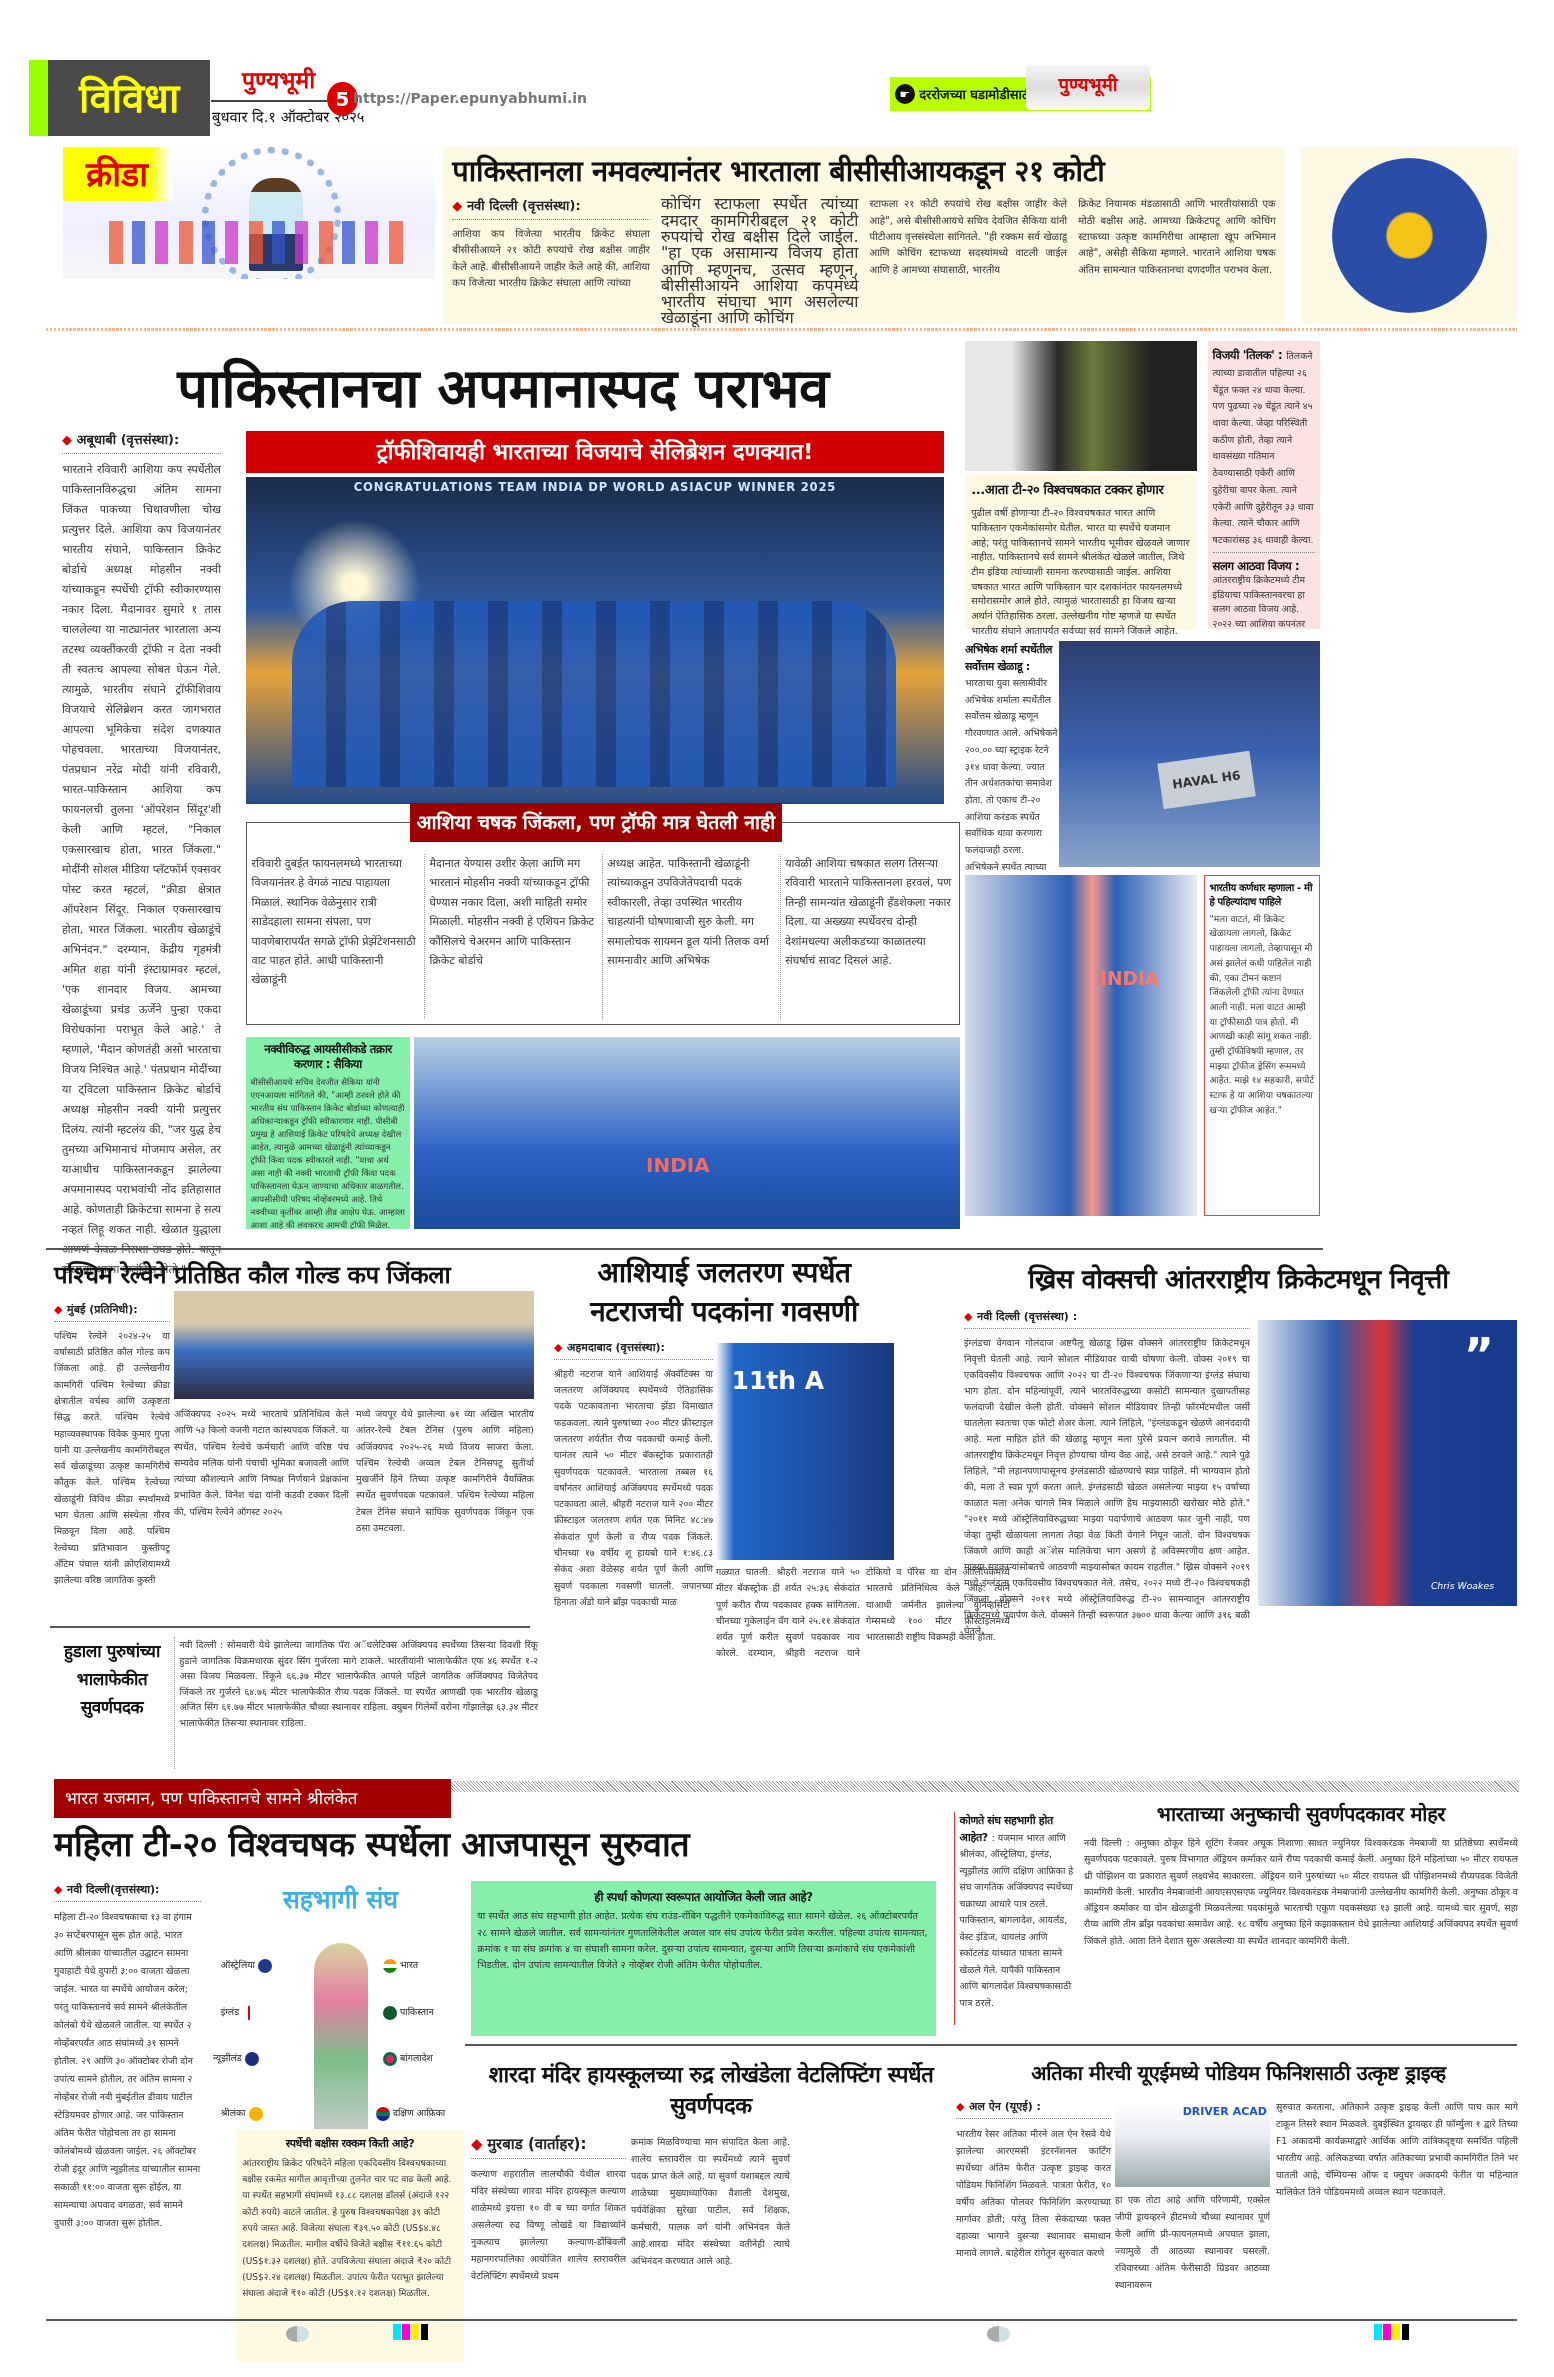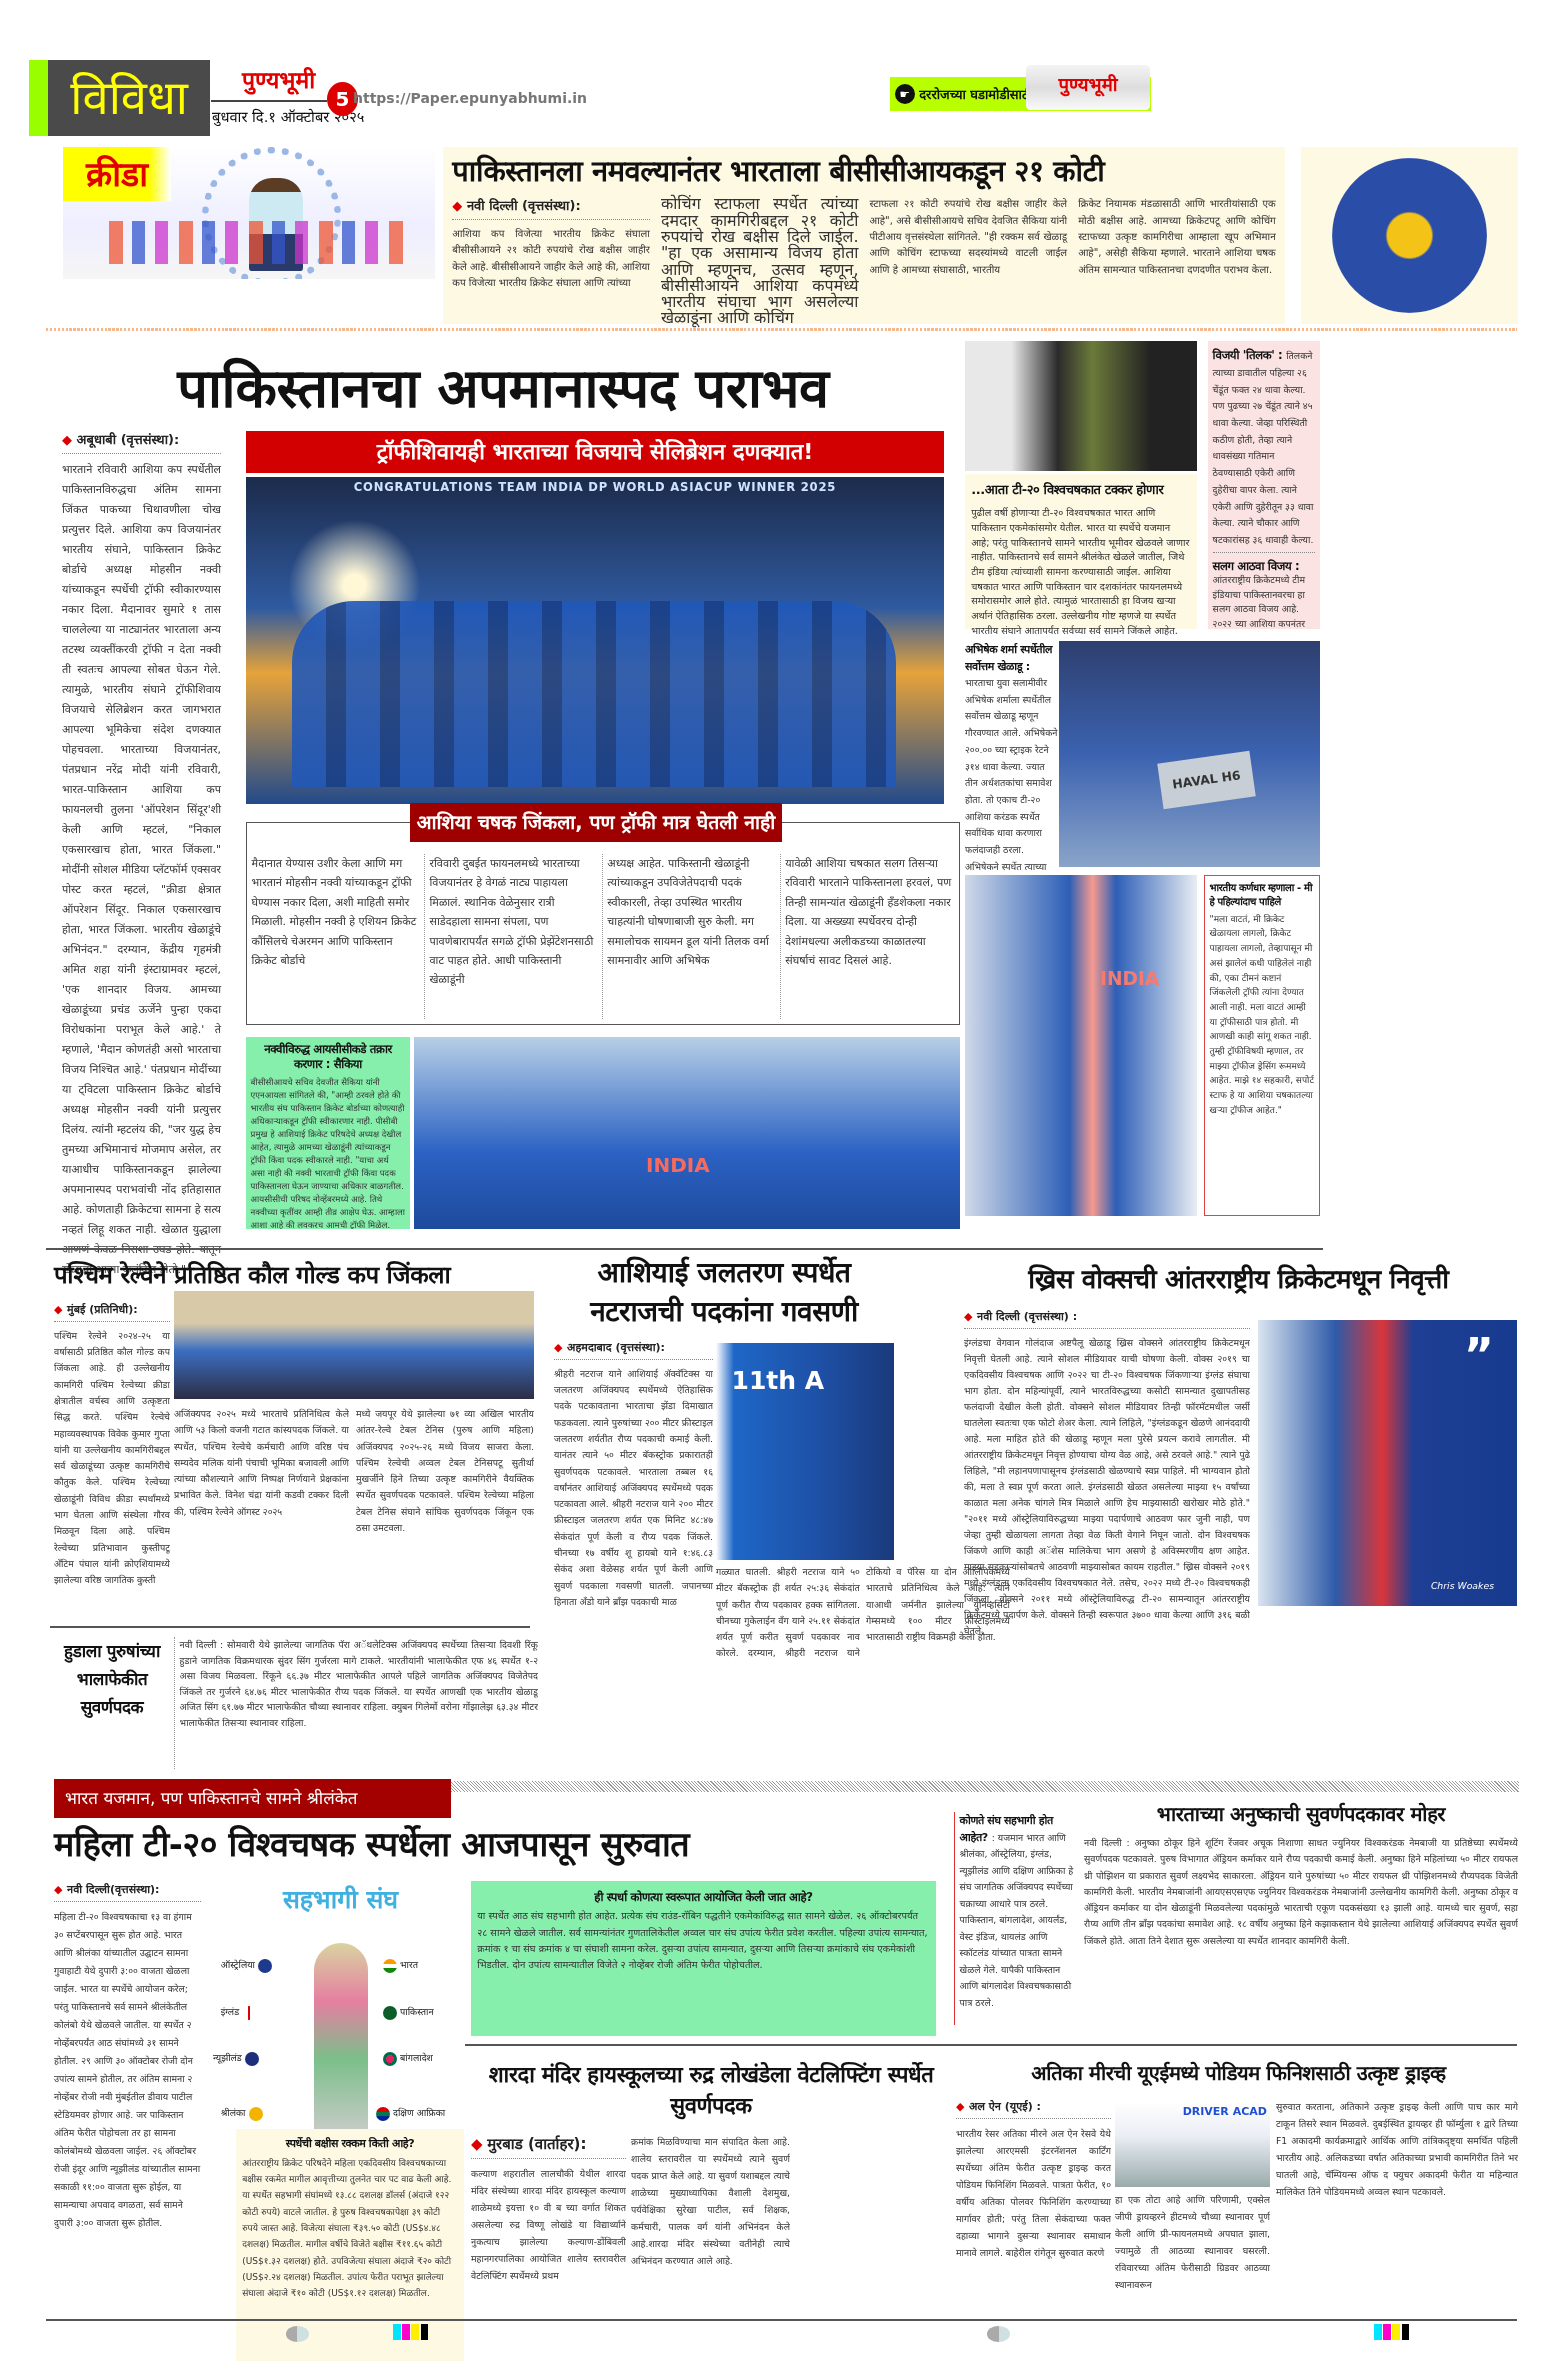--- a/index.html
+++ b/index.html
@@ -17,21 +17,21 @@
 .rule{position:absolute;height:2.3px;background:#555}
 .reg{position:absolute;border-radius:50%;background:linear-gradient(90deg,#aaa 50%,#cfe0e0 50%);width:23px;height:15.5px}
 .cmyk{position:absolute;display:flex;gap:1.5px}
 .cmyk span{width:7.7px;height:15.5px;display:block}
 </style>
 </head>
 <body>
 
 <div class="abs" style="left:29px;top:60px;width:181px;height:76px;display:flex">
   <div style="width:19.4px;background:#99ff00"></div>
-  <div style="flex:1;background:#4a4a4a;color:#ffff00;font-size:47px;font-weight:normal;text-align:center;line-height:76px">विविधा</div>
+  <div style="flex:1;background:#4a4a4a;color:#ffff00;font-size:40px;font-weight:bold;text-align:center;line-height:76px">विविधा</div>
 </div>
 <div class="abs" style="left:232px;top:63px;width:93px;color:#e00000;font-size:23px;font-weight:bold;text-align:center">पुण्यभूमी</div>
 <div class="abs" style="left:211px;top:100px;width:116px;height:1.5px;background:#444"></div>
 <div class="abs" style="left:212px;top:106px;font-size:14.7px;color:#111">बुधवार दि.१ ऑक्टोबर २०२५</div>
 <div class="abs" style="left:327px;top:82px;width:31px;height:34px;border-radius:50%;background:#d00;color:#fff;font-size:20px;font-weight:bold;text-align:center;line-height:34px">5</div>
 <div class="abs" style="left:353px;top:90px;font-size:14px;font-weight:bold;color:#777">https://Paper.epunyabhumi.in</div>
 <div class="abs" style="left:890px;top:77px;width:261px;height:34px;background:#b8ff00;display:flex;align-items:center;padding-left:4.6px">
   <span style="width:20px;height:20px;border-radius:50%;background:#111;color:#fff;font-size:11.6px;text-align:center;line-height:20px">☛</span>
   <span style="margin-left:4.6px;font-size:13px;font-weight:bold;color:#111">दररोजच्या घडामोडीसाठी वाचत रहा...</span>
 </div>
@@ -71,22 +71,22 @@
 <div class="abs" style="left:246px;top:431px;width:698px;height:42px;background:#d20000;color:#fff;font-size:22px;font-weight:bold;text-align:center;line-height:42px">ट्रॉफीशिवायही भारताच्या विजयाचे सेलिब्रेशन दणक्यात!</div>
 <div class="abs photo-stadium" style="left:246px;top:477px;width:698px;height:327px">
   <div style="position:absolute;top:3.1px;left:0;width:100%;color:#cfe2ff;font-size:11.6px;font-weight:bold;text-align:center;letter-spacing:0.8px">CONGRATULATIONS TEAM INDIA DP WORLD ASIACUP WINNER 2025</div>
   <div style="position:absolute;left:31px;top:31px;width:155px;height:155px;background:radial-gradient(circle,#fff7d6 10%,transparent 60%)"></div>
   <div style="position:absolute;left:46px;top:124px;width:604px;height:186px;background:repeating-linear-gradient(90deg,#2158b8 0 34px,#183f88 34px 54px);border-radius:62px 62px 0 0;opacity:.9"></div>
 </div>
 
 <div class="abs" style="left:246px;top:822px;width:714px;height:203px;border:1.5px solid #555">
   <div style="position:absolute;left:163px;top:-20px;width:372px;height:39px;background:#9e0000;color:#fff;font-size:19.4px;font-weight:bold;text-align:center;line-height:39px">आशिया चषक जिंकला, पण ट्रॉफी मात्र घेतली नाही</div>
   <div style="position:absolute;left:4.6px;top:31px;right:4.6px;bottom:4.6px;display:flex;gap:4.6px">
+    <div class="txt" style="flex:1;font-size:11px;line-height:19.4px;border-right:0.8px dotted #999;padding-right:3.1px;text-align:left">रविवारी दुबईत फायनलमध्ये भारताच्या विजयानंतर हे वेगळं नाट्य पाहायला मिळालं. स्थानिक वेळेनुसार रात्री साडेदहाला सामना संपला, पण पावणेबारापर्यंत सगळे ट्रॉफी प्रेझेंटेशनसाठी वाट पाहत होते. आधी पाकिस्तानी खेळाडूंनी</div>
     <div class="txt" style="flex:1;font-size:11px;line-height:19.4px;border-right:0.8px dotted #999;padding-right:3.1px;text-align:left">मैदानात येण्यास उशीर केला आणि मग भारतानं मोहसीन नक्वी यांच्याकडून ट्रॉफी घेण्यास नकार दिला, अशी माहिती समोर मिळाली. मोहसीन नक्वी हे एशियन क्रिकेट कौंसिलचे चेअरमन आणि पाकिस्तान क्रिकेट बोर्डाचे</div>
-    <div class="txt" style="flex:1;font-size:11px;line-height:19.4px;border-right:0.8px dotted #999;padding-right:3.1px;text-align:left">रविवारी दुबईत फायनलमध्ये भारताच्या विजयानंतर हे वेगळं नाट्य पाहायला मिळालं. स्थानिक वेळेनुसार रात्री साडेदहाला सामना संपला, पण पावणेबारापर्यंत सगळे ट्रॉफी प्रेझेंटेशनसाठी वाट पाहत होते. आधी पाकिस्तानी खेळाडूंनी</div>
     <div class="txt" style="flex:1;font-size:11px;line-height:19.4px;border-right:0.8px dotted #999;padding-right:3.1px;text-align:left">अध्यक्ष आहेत. पाकिस्तानी खेळाडूंनी त्यांच्याकडून उपविजेतेपदाची पदकं स्वीकारली, तेव्हा उपस्थित भारतीय चाहत्यांनी घोषणाबाजी सुरु केली. मग समालोचक सायमन डूल यांनी तिलक वर्मा सामनावीर आणि अभिषेक</div>
     <div class="txt" style="flex:1;font-size:11px;line-height:19.4px;text-align:left">यावेळी आशिया चषकात सलग तिसऱ्या रविवारी भारताने पाकिस्तानला हरवलं, पण तिन्ही सामन्यांत खेळाडूंनी हँडशेकला नकार दिला. या अख्ख्या स्पर्धेवरच दोन्ही देशांमधल्या अलीकडच्या काळातल्या संघर्षाचं सावट दिसलं आहे.</div>
   </div>
 </div>
 
 <div class="abs box-cyan" style="left:246px;top:1037px;width:166px;height:192px;width:164px"></div>
 <div class="abs box-cyan" style="left:246px;top:1037px;width:164px;height:192px;padding:4.6px">
   <div class="hl" style="font-size:11px;line-height:15.5px">नक्वीविरुद्ध आयसीसीकडे तक्रार करणार : सैकिया</div>
 </div>
 <div class="abs box-cyan" style="left:246px;top:1037px;width:164px;height:192px"></div>

